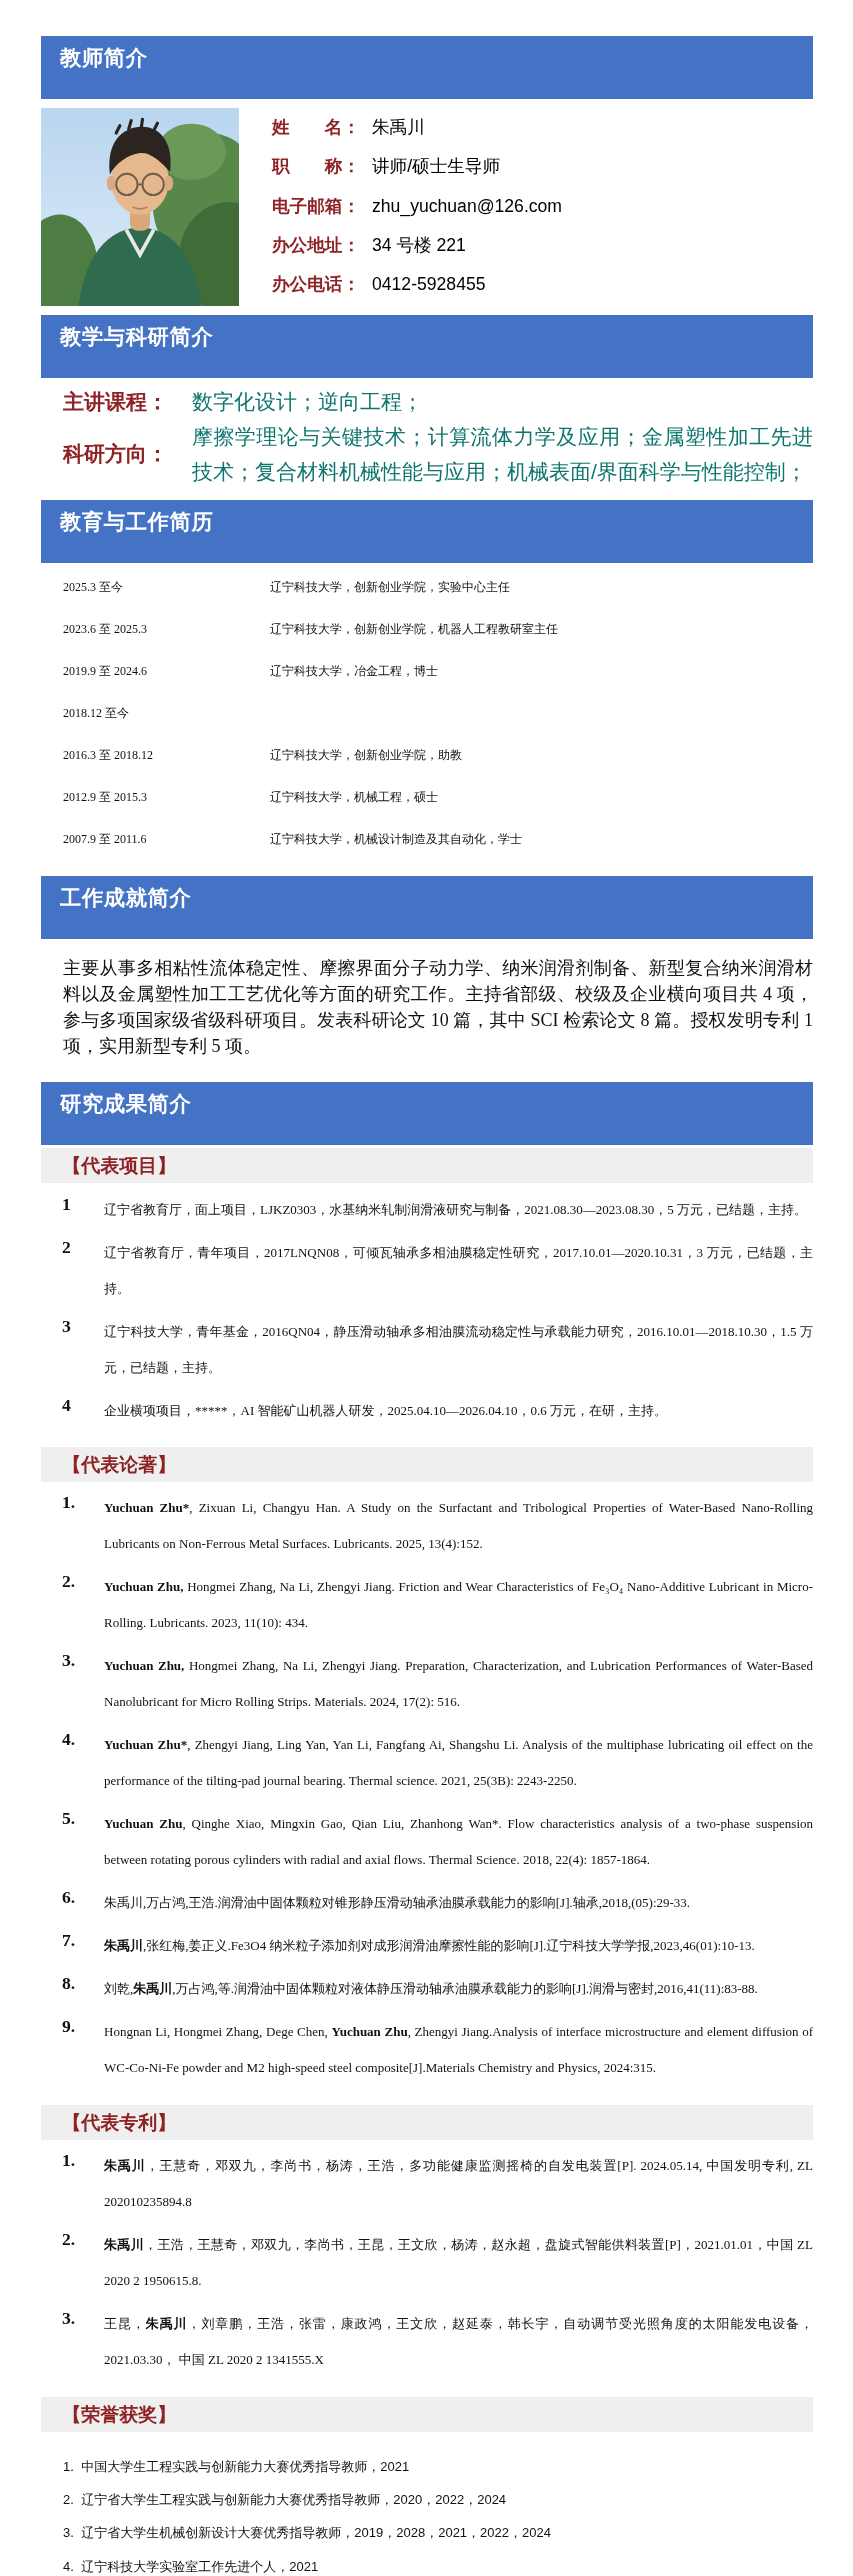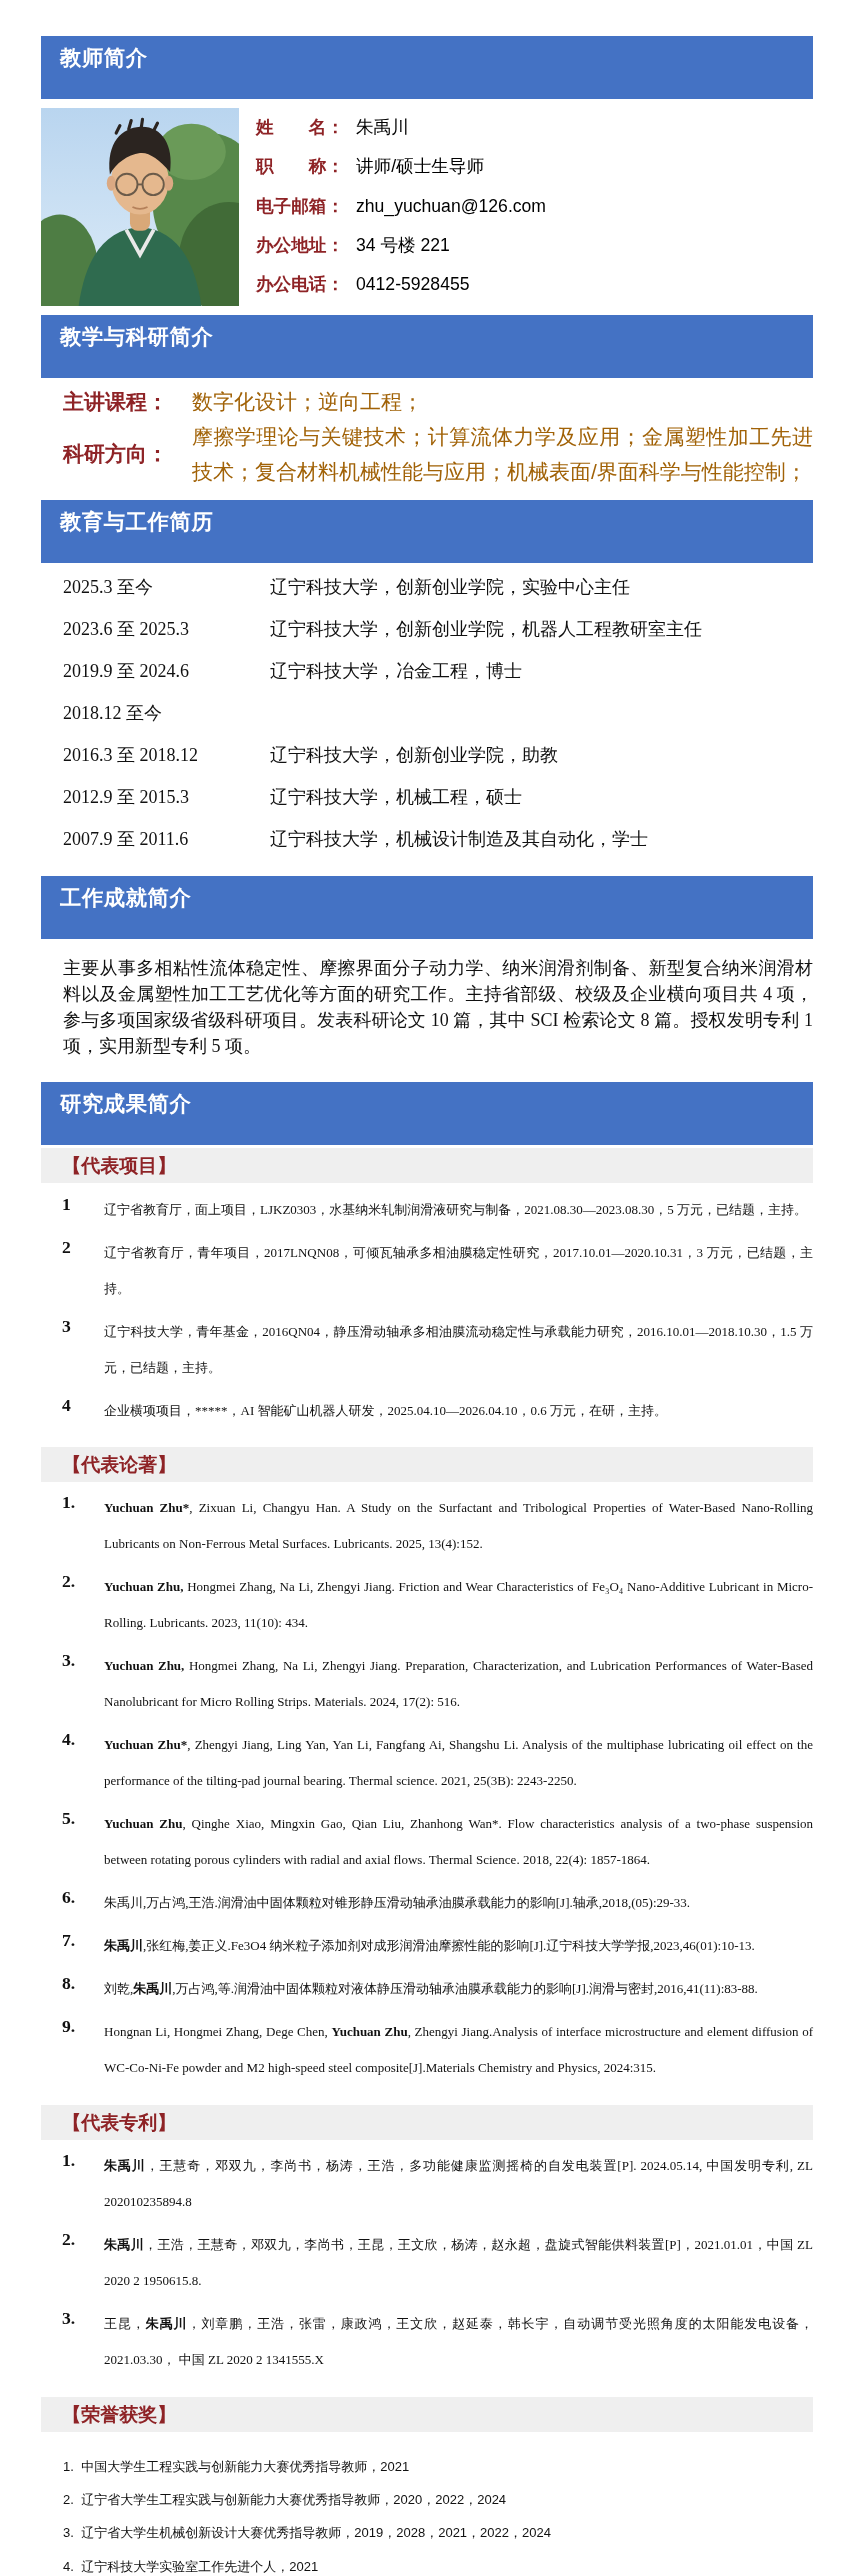--- a/index.html
+++ b/index.html
@@ -22,36 +22,36 @@
 
   
   .band{
     background:var(--gray);color:var(--red);
     font:700 19px/21.3px var(--sans);
     padding:7px 0 7px 21.3px;margin-top:8.8px;
   }
   .band.tight{margin-top:3.1px;}
 
   
-  .info-wrap{display:flex;gap:17px;margin:8.8px 0 8.8px;}
+  .info-wrap{display:flex;gap:33px;margin:8.8px 0 8.8px;}
   .photo{width:198px;height:198px;flex:none;display:block;}
   .info-fields{display:flex;flex-direction:column;justify-content:space-between;padding:8.8px 0 10px;flex:1;}
   .info-row{font-family:var(--sans);font-size:17.6px;line-height:21.3px;}
   .info-label{color:var(--red);font-weight:700;display:inline-block;min-width:100px;}
   .info-value{color:#000;}
 
   
   .teach{padding:6.3px 0 11.3px;}
   .teach-row{display:flex;font-size:21px;}
   .teach-label{color:var(--red);font-weight:700;font-family:var(--sans);flex:0 0 151px;padding-left:22px;box-sizing:border-box;line-height:35px;align-self:center;}
-  .teach-value{flex:1;font-family:var(--sans);color:#a16207;line-height:35px;text-align:justify;}
+  .teach-value{flex:1;font-family:var(--sans);color:#0f766e;line-height:35px;text-align:justify;}
 
   
   .timeline{padding:14px 0 5px;}
-  .tl-row{display:flex;font-size:18px;line-height:20px;margin-bottom:22px;}
+  .tl-row{display:flex;font-size:12px;line-height:20px;margin-bottom:22px;}
   .tl-date{flex:0 0 229px;padding-left:22px;box-sizing:border-box;}
   .tl-desc{flex:1;}
 
   
   .achieve{font-size:18px;line-height:26px;text-align:justify;margin:0;padding:16.3px 0 22.6px 22px;}
 
   
   .ref{padding:8.2px 0 2.5px;}
   .ref-item{display:flex;margin-bottom:7px;}
   .ref-num{flex:0 0 63px;padding-left:21px;box-sizing:border-box;font-weight:700;font-size:17.6px;line-height:24px;}

